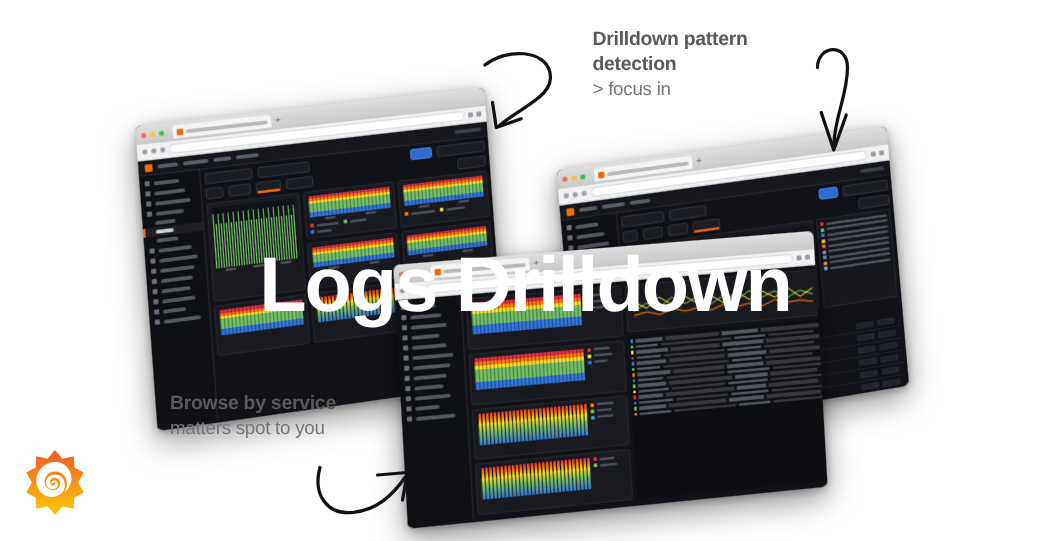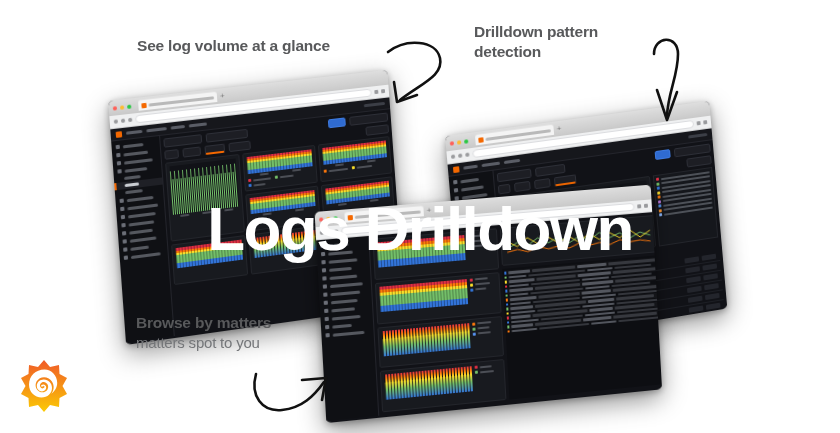--- a/index.html
+++ b/index.html
@@ -894,29 +894,29 @@
             </div>
           </div>
         </div>
       </div>
     </div>
   </div>
 
   <div id="title">Logs Drilldown</div>
 
   <div class="annot" id="annot-volume">
-    <div class="a-head">See log volume at a glance</div>
   </div>
 
   <div class="annot" id="annot-pattern">
     <div class="a-head" style="max-width:170px">Drilldown pattern detection</div>
+    <div class="a-line">&gt; focus in</div>
   </div>
 
   <div class="annot" id="annot-browse">
-    <div class="a-head">Browse by matters</div>
+    <div class="a-head">Browse by service</div>
     <div class="a-line">matters spot to you</div>
   </div>
 
   <svg class="arrow" id="arrow-volume" width="64" height="76" viewBox="0 0 64 76">
     <path d="M4 18 C 22 4, 52 6, 56 24 C 60 42, 36 50, 16 66" fill="none" stroke="#111111" stroke-width="2.6" stroke-linecap="round"></path>
     <path d="M10 48 L13 68 L33 61" fill="none" stroke="#111111" stroke-width="2.6" stroke-linecap="round" stroke-linejoin="round"></path>
   </svg>
 
   <svg class="arrow" id="arrow-pattern" width="44" height="96" viewBox="0 0 44 96">
     <path d="M8 26 C 8 8, 32 6, 32 26 C 32 48, 22 64, 21 88" fill="none" stroke="#111111" stroke-width="2.6" stroke-linecap="round"></path>

